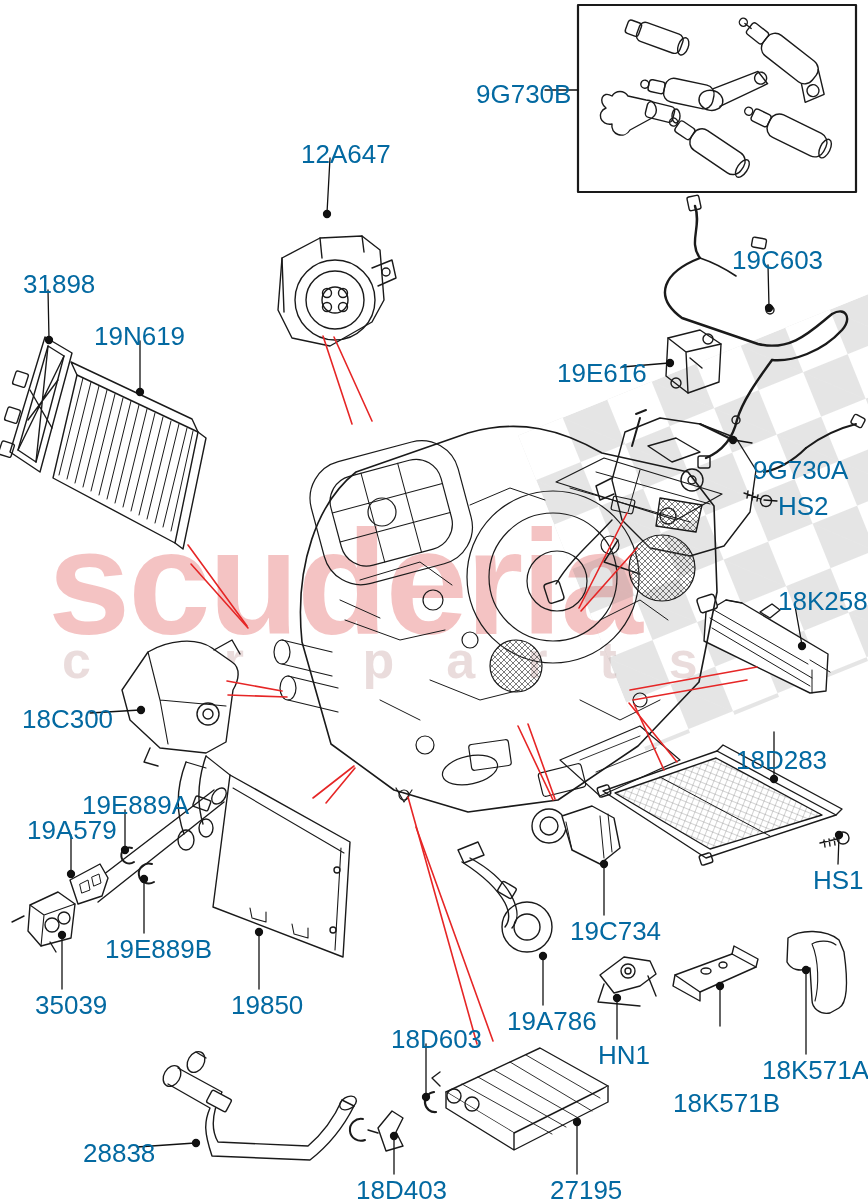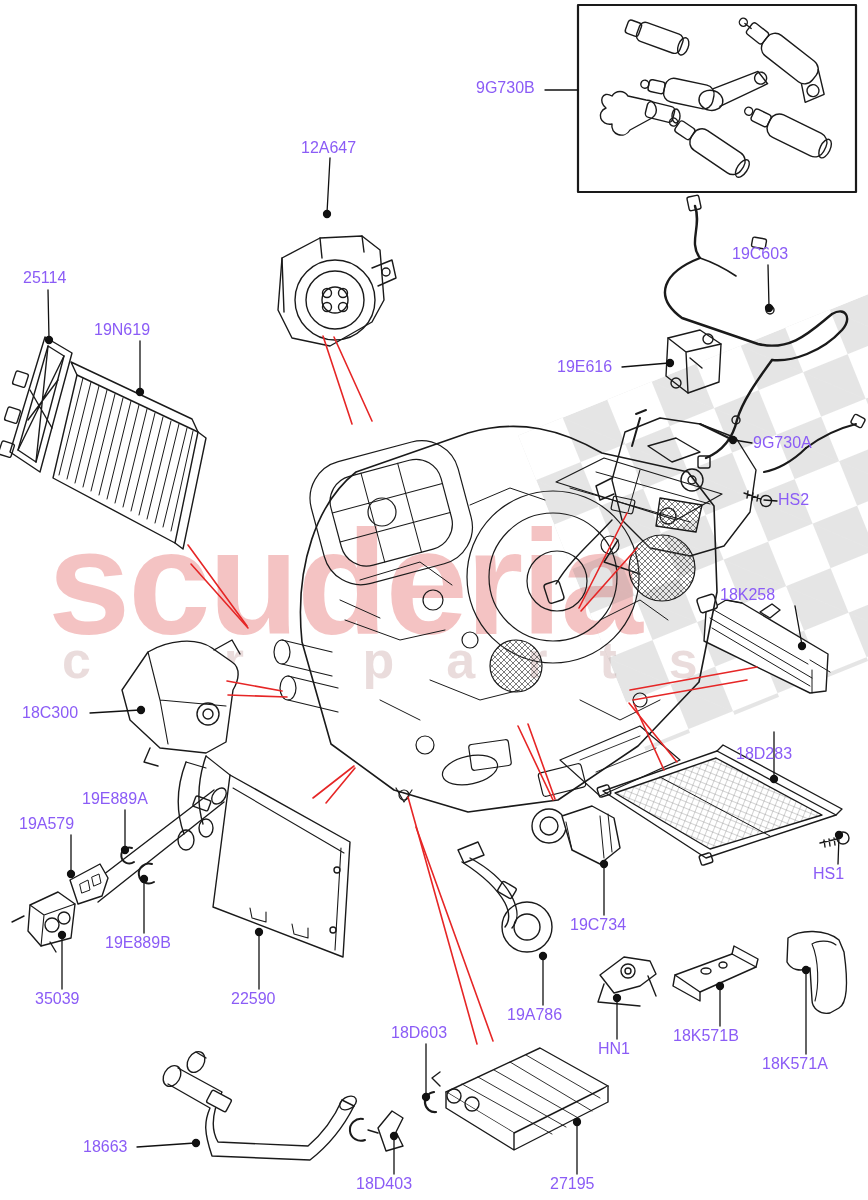--- a/index.html
+++ b/index.html
@@ -12,21 +12,21 @@
   .wm-sub{position:absolute;left:62px;top:630px;z-index:0;
           font-size:52px;font-weight:bold;letter-spacing:52px;
           color:rgba(180,130,130,0.28);white-space:nowrap;}
   .wm-checker{position:absolute;left:568px;top:352px;width:380px;height:340px;z-index:0;
       background-image:
         linear-gradient(45deg, rgba(125,125,125,.20) 25%, transparent 25%, transparent 75%, rgba(125,125,125,.20) 75%),
         linear-gradient(45deg, rgba(125,125,125,.20) 25%, transparent 25%, transparent 75%, rgba(125,125,125,.20) 75%);
       background-size:96px 96px;background-position:0 0,48px 48px;
       transform:rotate(-22deg);}
   svg.art{position:absolute;left:0;top:0;z-index:1;}
-  .lbl{position:absolute;z-index:2;font-size:16px;color:#8b5cf6;white-space:nowrap;cursor:pointer;}
+  .lbl{position:absolute;z-index:2;font-size:26px;color:#0369a1;white-space:nowrap;cursor:pointer;}
 </style>
 </head>
 <body>
 
 <div class="canvas">
 
   <div class="wm-text">scuderia</div>
   <div class="wm-sub">car parts</div>
   <div class="wm-checker"></div>
 
@@ -397,38 +397,38 @@
         <circle cx="394" cy="1136" r="3.5"></circle>
       <line x1="577" y1="1174" x2="577" y2="1123"></line>
         <circle cx="577" cy="1122" r="3.5"></circle>
       <line x1="137" y1="1147" x2="195" y2="1143"></line>
         <circle cx="196" cy="1143" r="3.5"></circle>
     </g>
   </svg>
 
   <div class="lbl" style="left:476px;top:79px">9G730B</div>
   <div class="lbl" style="left:301px;top:139px">12A647</div>
-  <div class="lbl" style="left:23px;top:269px">25114</div>
+  <div class="lbl" style="left:23px;top:269px">31898</div>
   <div class="lbl" style="left:94px;top:321px">19N619</div>
   <div class="lbl" style="left:732px;top:245px">19C603</div>
   <div class="lbl" style="left:557px;top:358px">19E616</div>
-  <div class="lbl" style="left:753px;top:434px">9G730A</div>
+  <div class="lbl" style="left:753px;top:455px">9G730A</div>
   <div class="lbl" style="left:778px;top:491px">HS2</div>
-  <div class="lbl" style="left:720px;top:586px">18K258</div>
+  <div class="lbl" style="left:778px;top:586px">18K258</div>
   <div class="lbl" style="left:22px;top:704px">18C300</div>
   <div class="lbl" style="left:736px;top:745px">18D283</div>
   <div class="lbl" style="left:813px;top:865px">HS1</div>
   <div class="lbl" style="left:82px;top:790px">19E889A</div>
-  <div class="lbl" style="left:19px;top:815px">19A579</div>
+  <div class="lbl" style="left:27px;top:815px">19A579</div>
   <div class="lbl" style="left:105px;top:934px">19E889B</div>
   <div class="lbl" style="left:35px;top:990px">35039</div>
-  <div class="lbl" style="left:231px;top:990px">22590</div>
+  <div class="lbl" style="left:231px;top:990px">19850</div>
   <div class="lbl" style="left:570px;top:916px">19C734</div>
   <div class="lbl" style="left:507px;top:1006px">19A786</div>
   <div class="lbl" style="left:598px;top:1040px">HN1</div>
-  <div class="lbl" style="left:673px;top:1027px">18K571B</div>
+  <div class="lbl" style="left:673px;top:1088px">18K571B</div>
   <div class="lbl" style="left:762px;top:1055px">18K571A</div>
   <div class="lbl" style="left:391px;top:1024px">18D603</div>
   <div class="lbl" style="left:356px;top:1175px">18D403</div>
   <div class="lbl" style="left:550px;top:1175px">27195</div>
-  <div class="lbl" style="left:83px;top:1138px">18663</div>
+  <div class="lbl" style="left:83px;top:1138px">28838</div>
 
 </div>
 
 </body></html>

